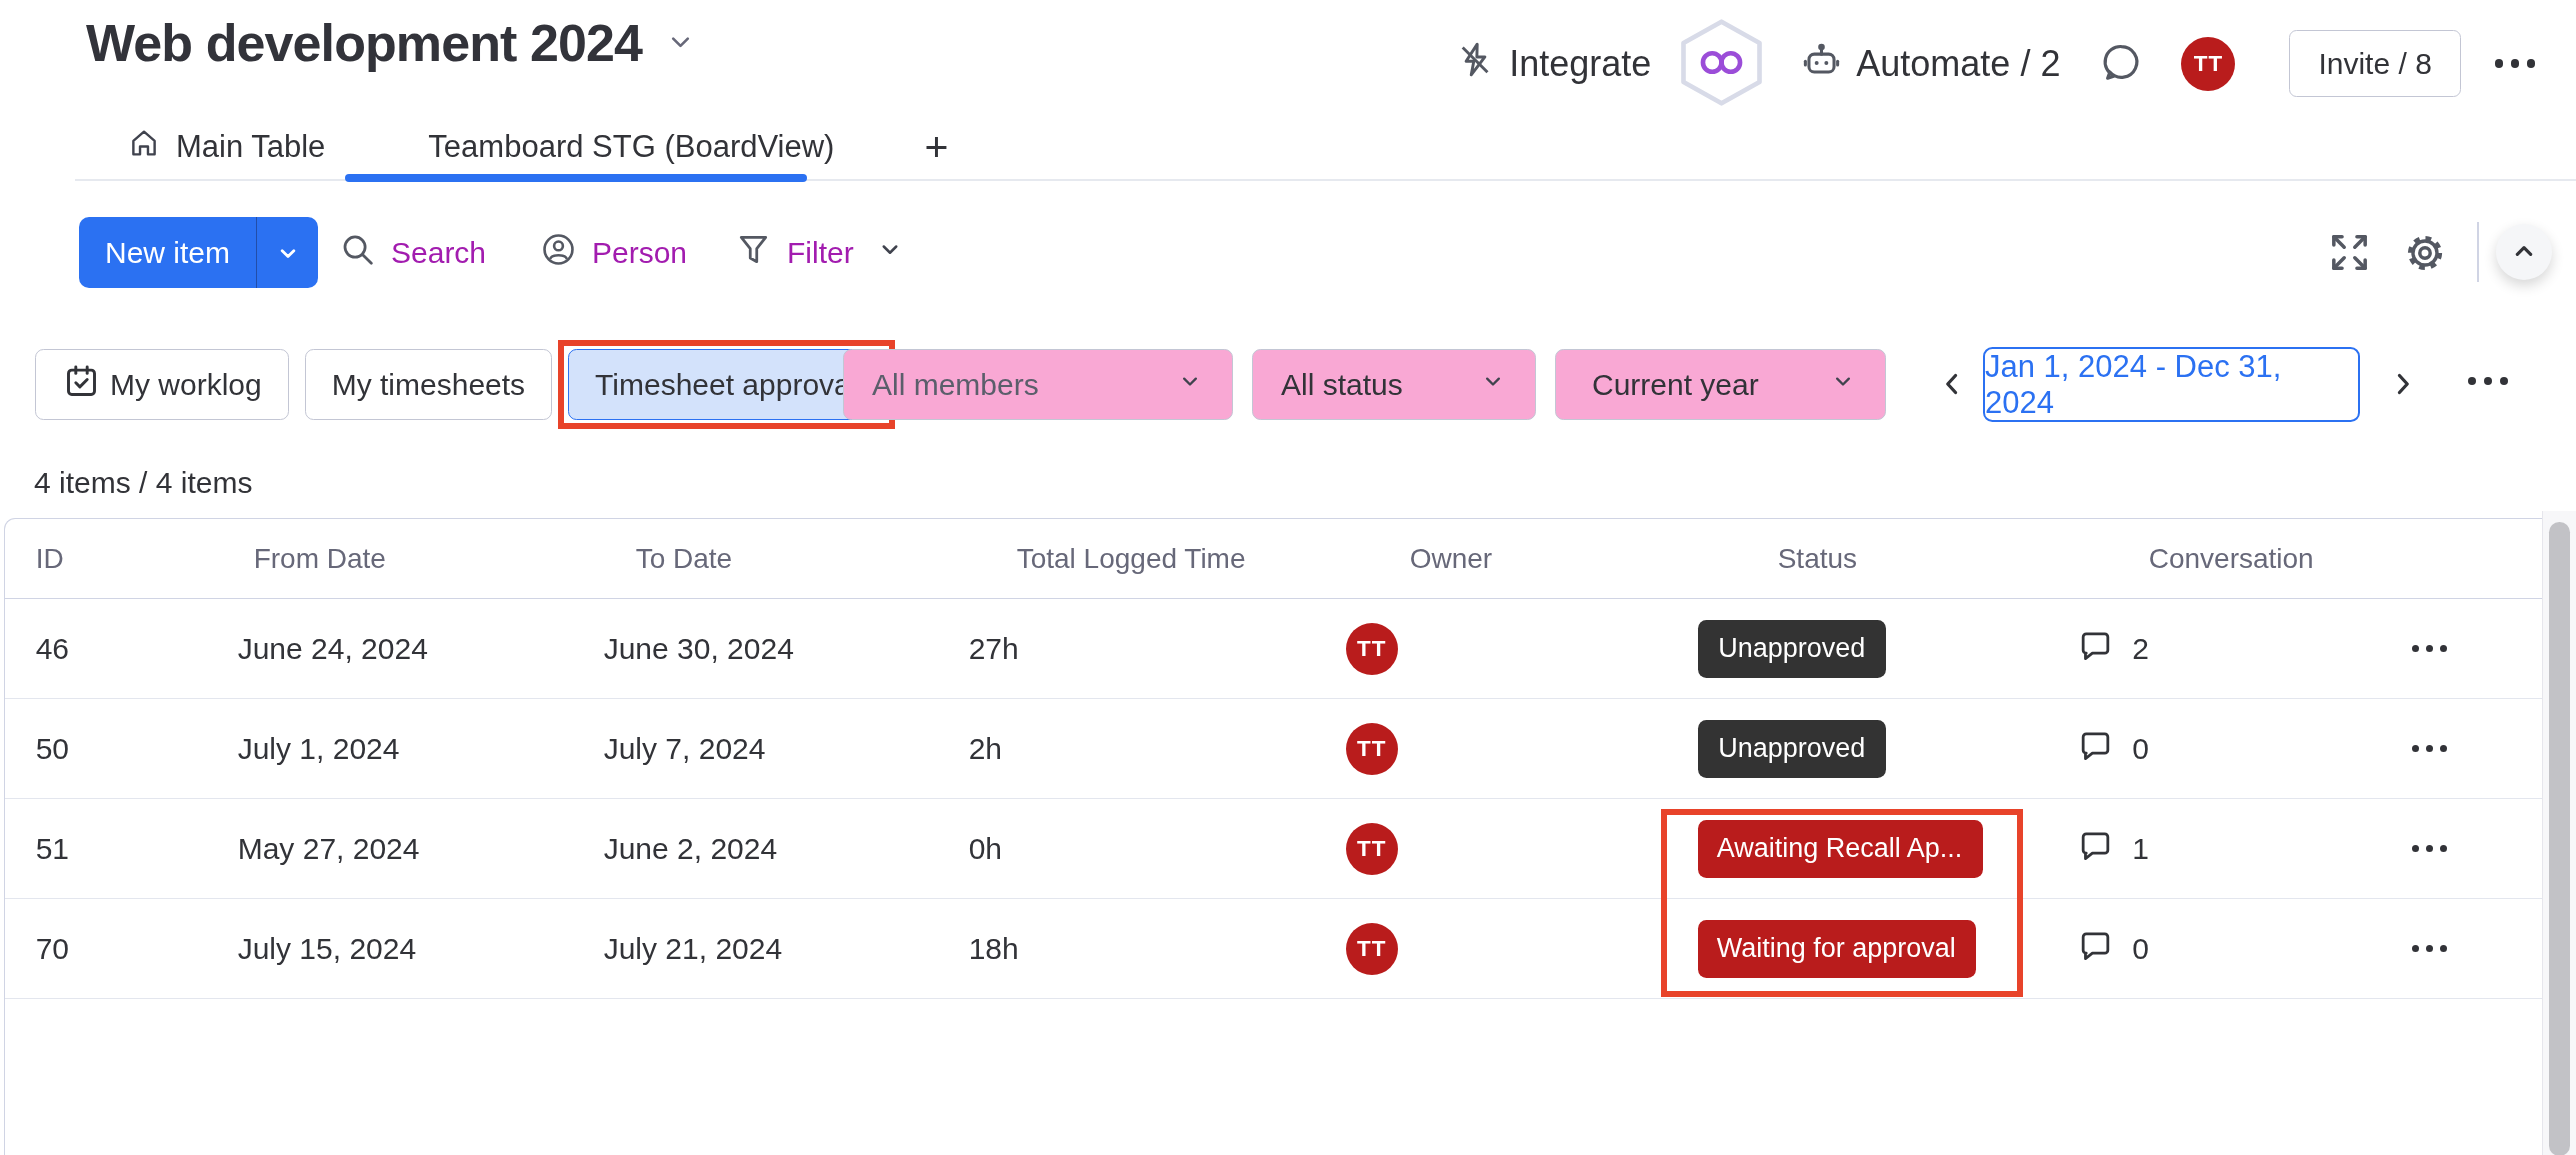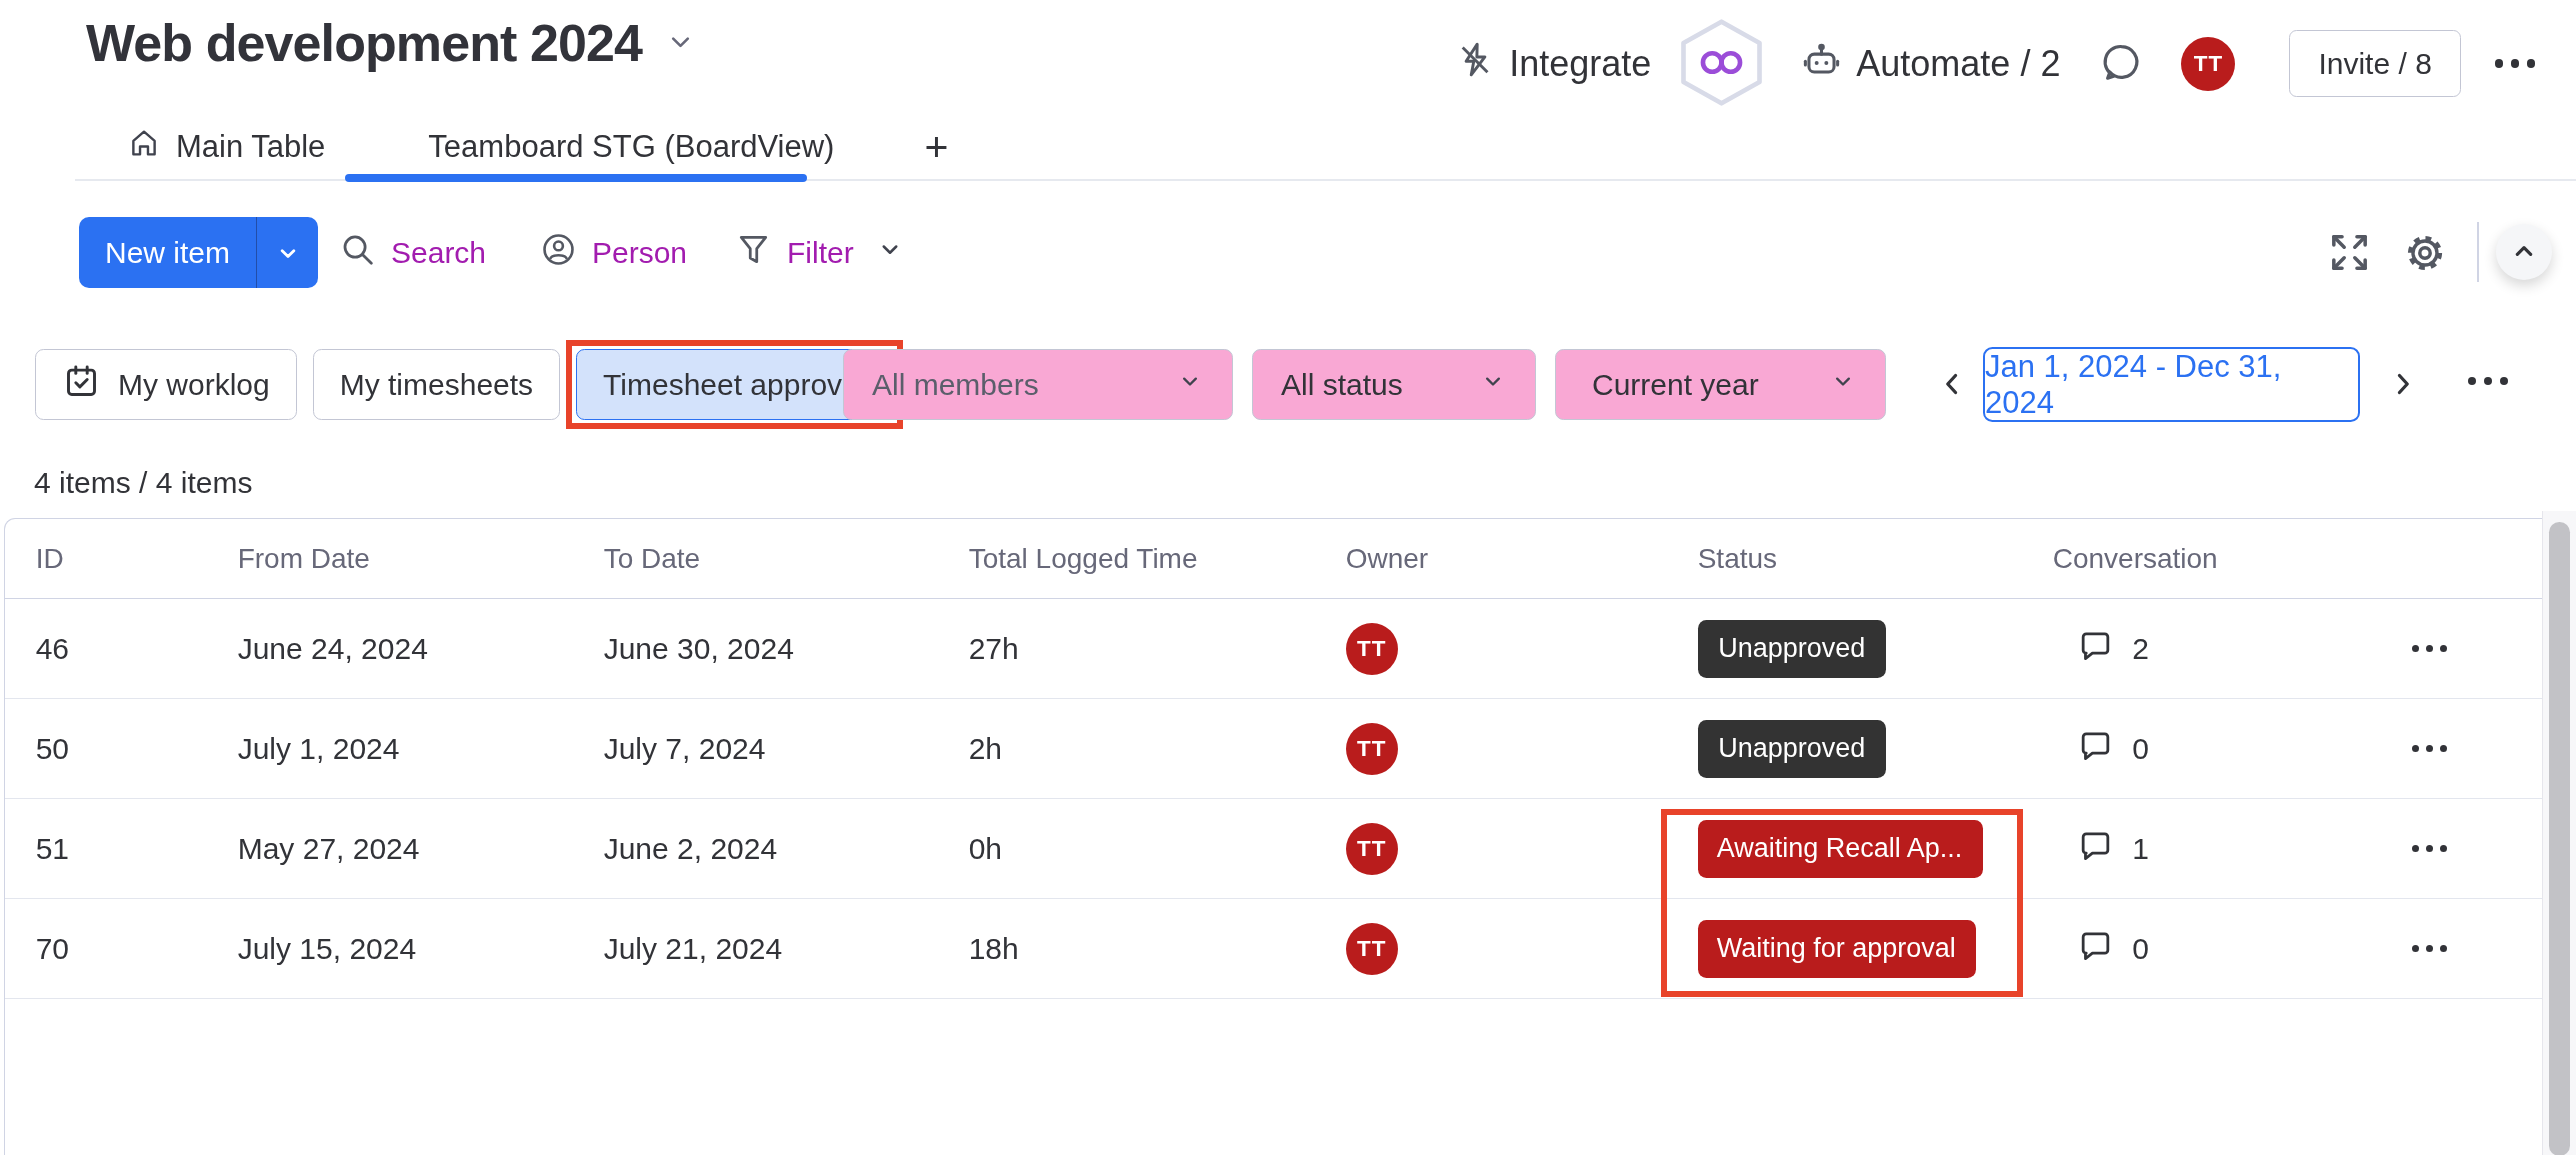--- a/index.html
+++ b/index.html
@@ -35,42 +35,42 @@
   .tbtn { display:flex; align-items:center; gap:14px; font-size:30px; color:#a21caf; height:71px; }
   .tb-search { left:338px; top:217px; } .tb-person { left:539px; top:217px; } .tb-filter { left:734px; top:217px; }
   .view-icon { top:229px; }
   .v-divider { left:2477px; top:222px; width:1.9px; height:60px; background:#d0d4e4; }
   .collapse-circle { left:2496px; top:224px; width:56px; height:56px; border-radius:50%; background:#f5f6f8;
     box-shadow:0 5.6px 13px rgba(0,0,0,.16); display:flex; align-items:center; justify-content:center; }
 
   
   .chips { left:35px; top:349px; display:flex; gap:16px; }
   .chip { height:71px; border:1.9px solid #c3c6d4; border-radius:8.4px; background:#fff; padding:0 26px;
-    display:flex; align-items:center; gap:17px; font-size:30px; color:#323338; position:relative; }
+    display:flex; align-items:center; gap:9px; font-size:30px; color:#323338; position:relative; }
   .chip.selected { background:#d3e2fb; border-color:#2b71f2; }
   .annotation-ring { position:absolute; left:-11.2px; top:-10.3px; right:-11.2px; bottom:-10.3px;
     border:6.5px solid #e8432a; pointer-events:none; }
   .dropdown { top:349px; height:71px; border:1.9px solid #c3c6d4; border-radius:8.4px; background:#f9a8d4;
     display:flex; align-items:center; justify-content:space-between; padding:0 28px; font-size:30px; }
   .dd-members { left:843px; width:390px; color:#5b5e6b; }
   .dd-status  { left:1252px; width:284px; }
   .dd-year    { left:1555px; width:331px;padding-left:36px; }
   .nav-chev { top:360px; width:41px; height:48px; display:flex; align-items:center; justify-content:center; }
   .date-range { left:1983px; top:347px; width:377px; height:75px; border:2.8px solid #2b71f2; border-radius:9.3px;
     display:flex; align-items:center; justify-content:center; font-size:31px; color:#2b71f2; background:#fff; }
   .filter-more { left:2468px; top:377px; }
 
   .items-count { left:34px; top:466px; font-size:30px; color:#323338; }
 
   
   .board-table { left:3.7px; top:518px; width:2541px; height:637px;
     border-top:1.9px solid #d0d4e4; border-left:1.9px solid #d0d4e4; border-radius:11.2px 0 0 0; background:#fff; }
   .trow { display:grid; grid-template-columns:202px 366px 365px 377px 352px 355px 318px 1fr;
     align-items:center; padding-left:31px; }
-  .thead { height:80px; border-bottom:1.9px solid #d0d4e4; }
+  .thead { height:80px; border-bottom:1.9px solid #d0d4e4;gap:16px; }
   .thead div { font-size:28px; color:#676879; }
   .tr { height:100px; border-bottom:1.9px solid #e3e6ee; font-size:30px; color:#323338; }
   .badge { display:inline-flex; align-items:center; height:58px; padding:0 20.5px; border-radius:8.4px;
     color:#fff; font-size:27px; max-width:308px; white-space:nowrap; }
   .badge.dark { background:#333333; }
   .badge.yellow { background:#b91c1c;padding-left:19px; }
   .conv { display:flex; align-items:center; gap:18.6px; padding-left:24px; }
   .row-menu { display:flex; gap:6.5px; align-items:center; padding-left:41px; }
   .row-menu i { width:7.5px; height:7.5px; border-radius:50%; background:#323338; }
   .status-annotation { left:1661px; top:809px; width:362px; height:188px; border:6.5px solid #e8432a; pointer-events:none; }

